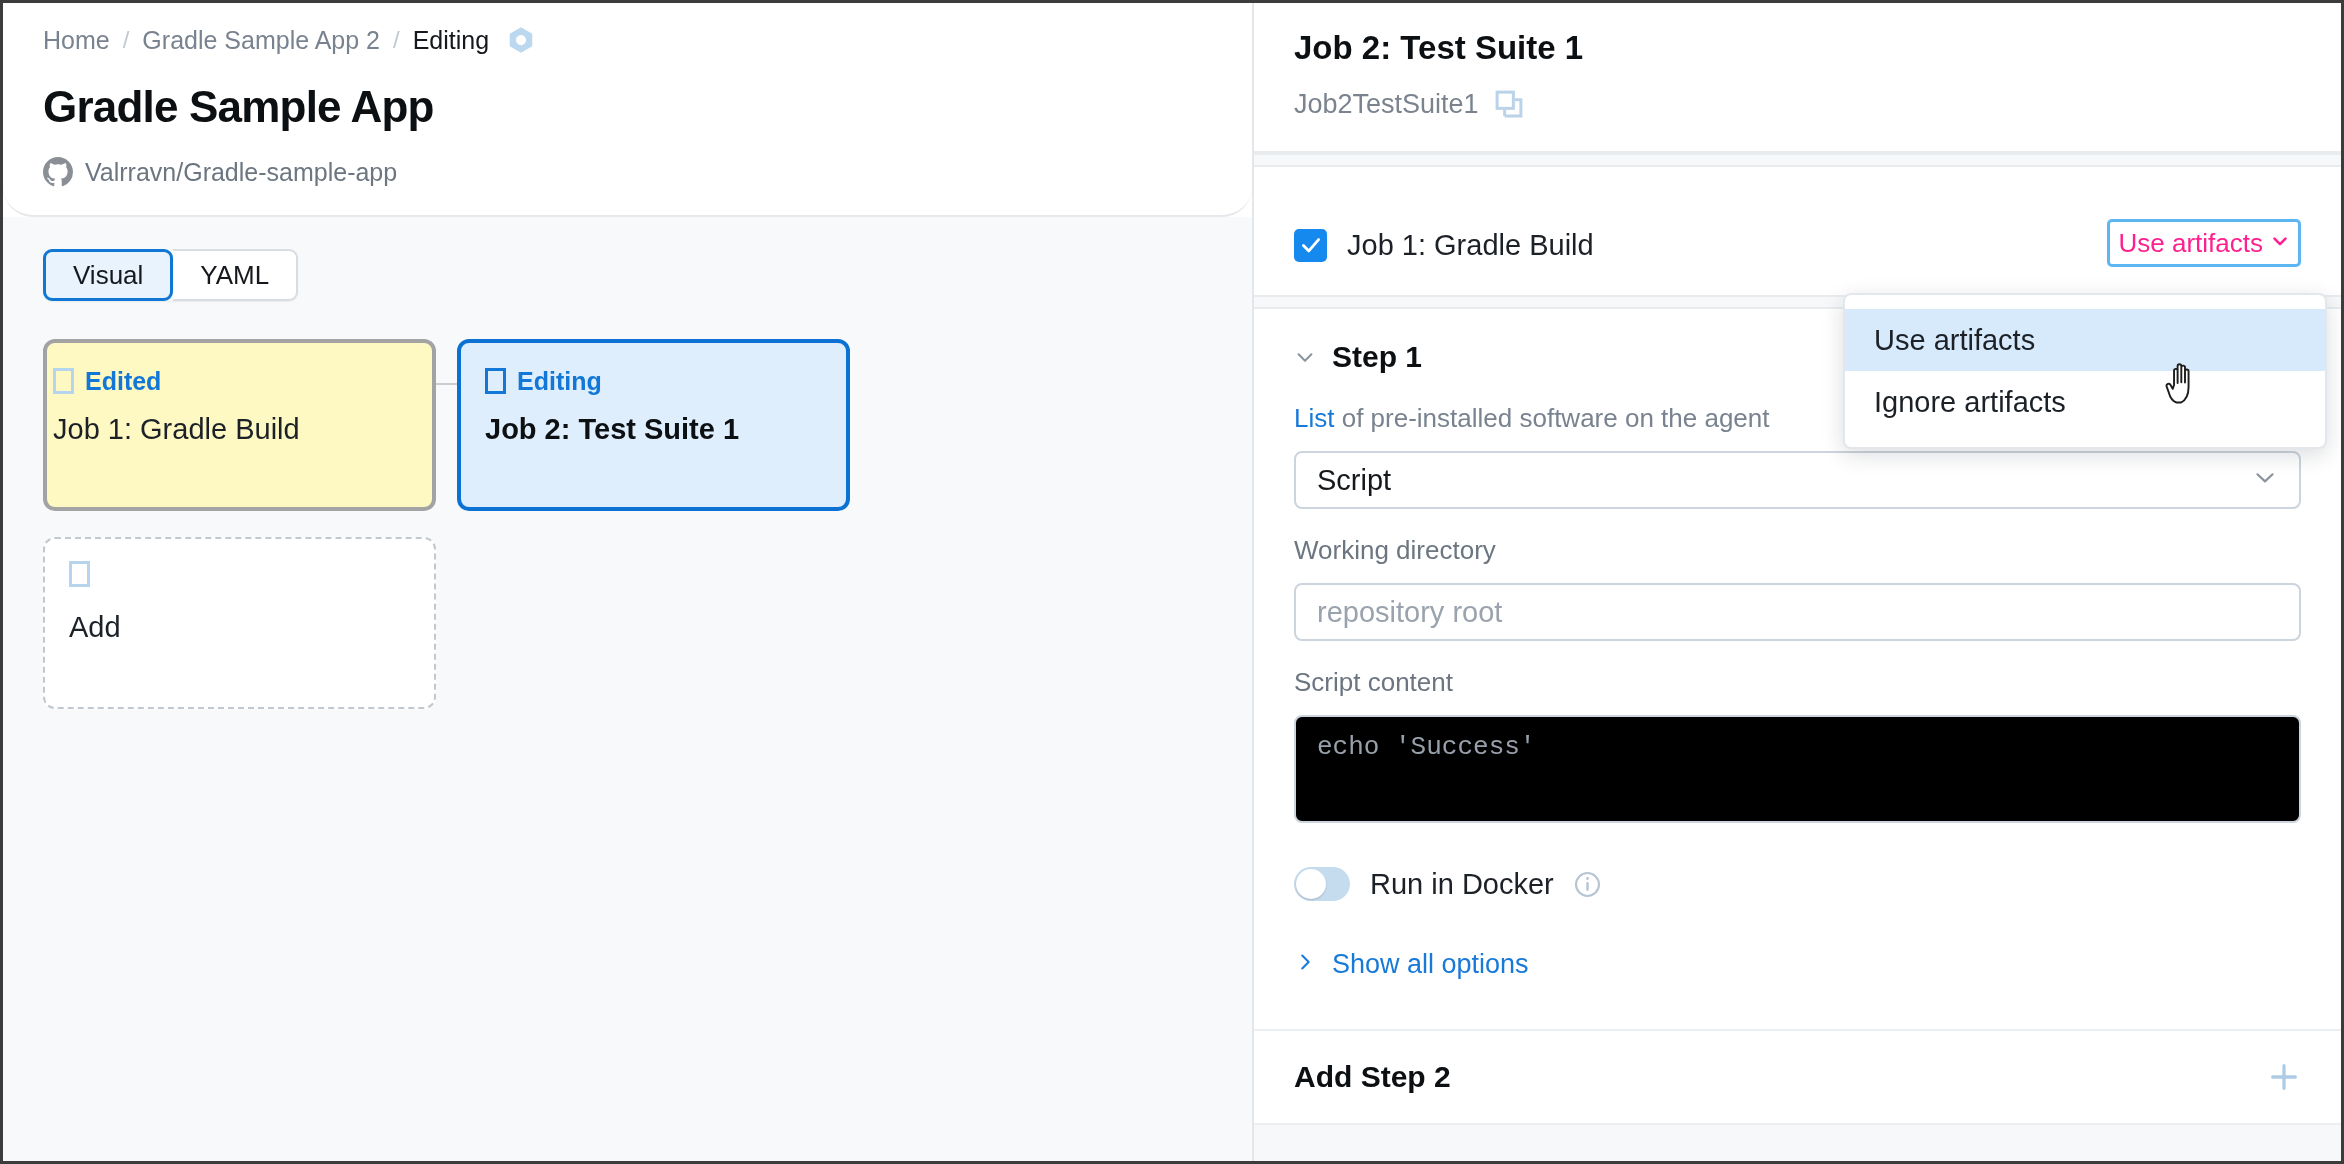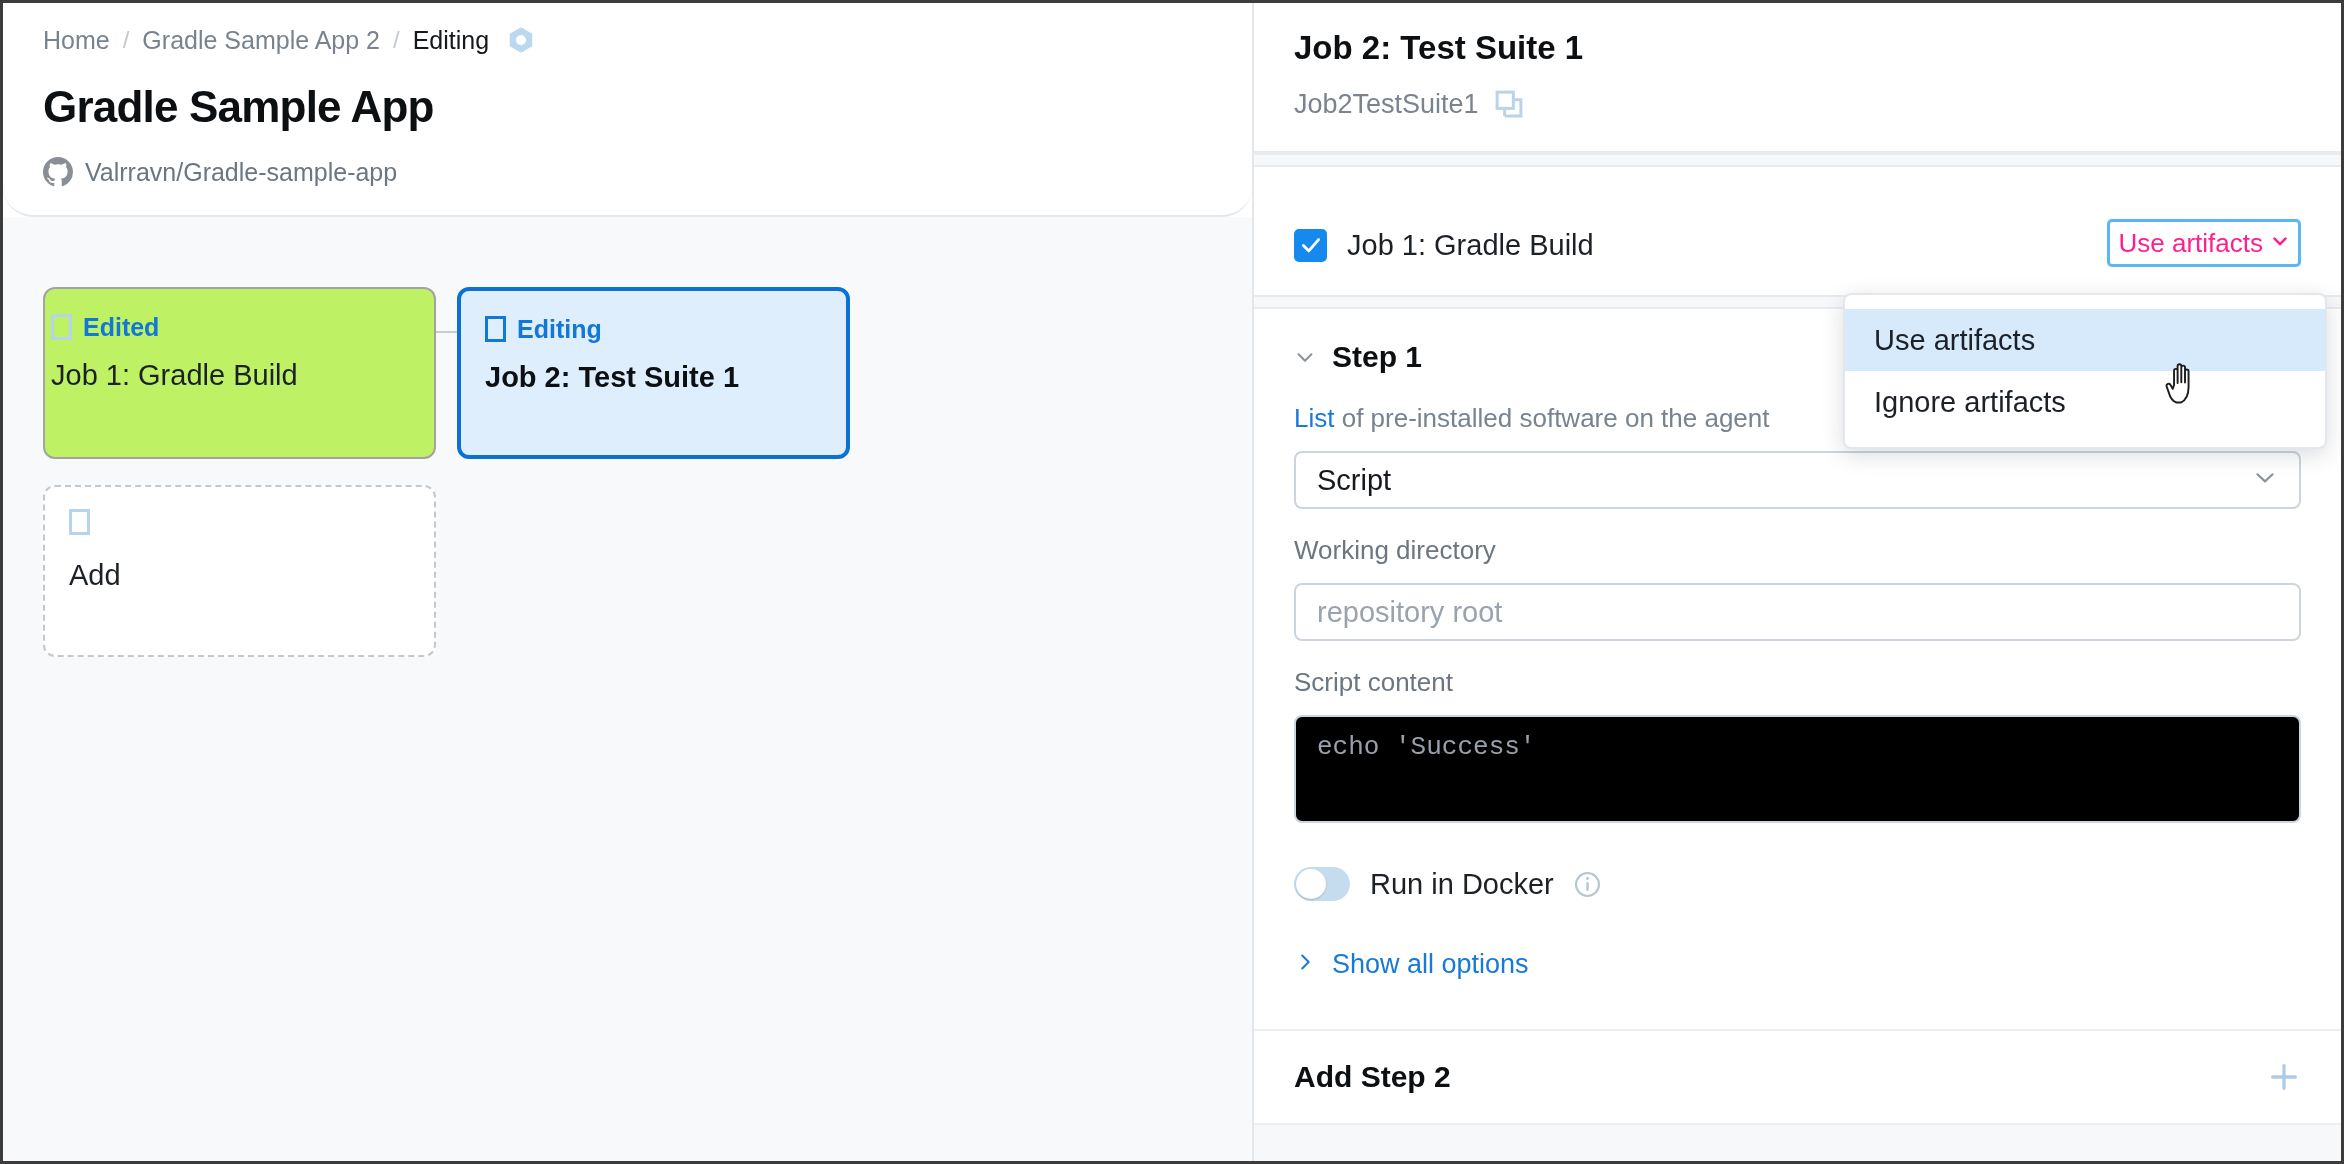--- a/index.html
+++ b/index.html
@@ -149,22 +149,22 @@
     z-index: 0;
   }
   .job-row { display: flex; gap: 21px; position: relative; z-index: 1; }
   .job-card {
     width: 393px; height: 172px;
     border-radius: 12px;
     padding: 22px 24px;
     position: relative;
   }
   .job-card.edited {
-    background: #bef264;
-    border: 2px solid #a3a3a3;
+    background: #fef9c3;
+    border: 4px solid #a3a3a3;
     padding-left: 6px;
   }
   .job-card.editing {
     background: #dfeefc;
     border: 4px solid #0b72d4;
   }
   .job-status {
     display: flex;
     align-items: center;
     gap: 11px;
@@ -461,20 +461,24 @@
           <svg viewBox="0 0 16 16" width="30" height="30">
             <path fill="#8a8f96" d="M8 0C3.58 0 0 3.58 0 8c0 3.54 2.29 6.53 5.47 7.59.4.07.55-.17.55-.38 0-.19-.01-.82-.01-1.49-2.01.37-2.53-.49-2.69-.94-.09-.23-.48-.94-.82-1.13-.28-.15-.68-.52-.01-.53.63-.01 1.08.58 1.23.82.72 1.21 1.87.87 2.33.66.07-.52.28-.87.51-1.07-1.78-.2-3.64-.89-3.64-3.95 0-.87.31-1.59.82-2.15-.08-.2-.36-1.02.08-2.12 0 0 .67-.21 2.2.82a7.4 7.4 0 0 1 2-.27c.68 0 1.36.09 2 .27 1.53-1.04 2.2-.82 2.2-.82.44 1.1.16 1.92.08 2.12.51.56.82 1.27.82 2.15 0 3.07-1.87 3.75-3.65 3.95.29.25.54.73.54 1.48 0 1.07-.01 1.93-.01 2.2 0 .21.15.46.55.38A8.01 8.01 0 0 0 16 8c0-4.42-3.58-8-8-8z"></path>
           </svg>
         </span>
         <span>Valrravn/Gradle-sample-app</span>
       </div>
     </div>
 
     <div class="canvas">
 
+      <div class="seg-tabs">
+        <div class="seg-tab first active">Visual</div>
+        <div class="seg-tab last">YAML</div>
+      </div>
 
       <div class="jobs-area">
         <div class="job-connector"></div>
         <div class="job-row">
 
           <div class="job-card edited">
             <div class="job-status">
               <span class="status-box"></span>
               <span>Edited</span>
             </div>

